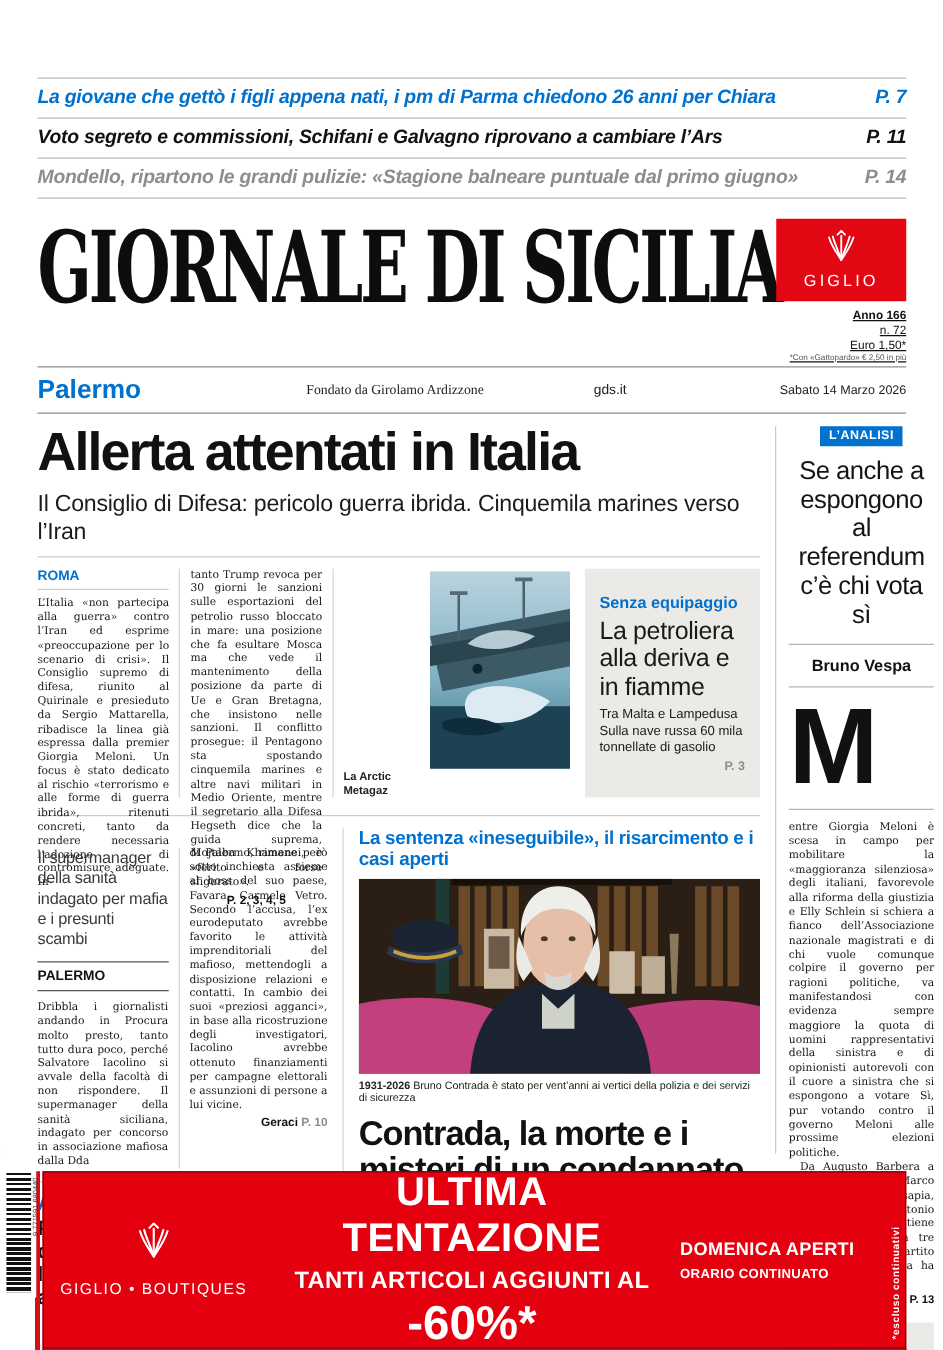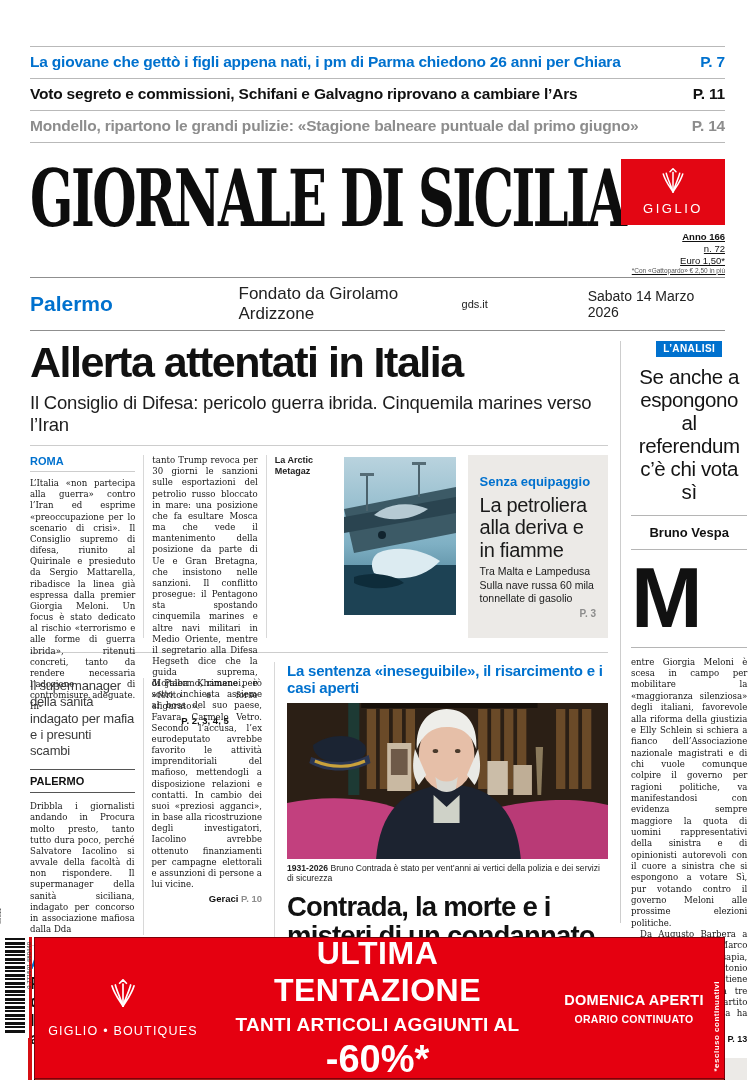--- a/index.html
+++ b/index.html
@@ -5,21 +5,21 @@
   * { margin:0; padding:0; box-sizing:border-box; }
   html,body { background:#888; }
   .page {
     width:755px; height:1080px; background:#ffffff; position:relative;
     font-family:"Liberation Sans", sans-serif; color:#111; overflow:hidden;
     margin:0 auto;
   }
   .inner { padding:0 30px; }
 
   
-  .top-strip { margin-top:46px; }
+  .top-strip { margin-top:62px;font-style:italic; }
   .strip-row {
     display:flex; justify-content:space-between; align-items:baseline;
     border-top:1px solid #b9b9b9; padding:6px 0 7px;
     font-weight:bold; font-size:15.5px; letter-spacing:-0.2px;
   }
   .top-strip .strip-row:last-child { border-bottom:1px solid #b9b9b9; }
   .c-blue { color:#0071ce; } .c-black { color:#111;gap:28px; } .c-gray { color:#8d8d8d; }
 
   
   .masthead { position:relative; height:108px; margin-top:10px; }
@@ -38,23 +38,23 @@
   .anno-block { position:absolute; right:0; top:78px; text-align:right; font-size:9.5px; line-height:1.25;text-decoration:underline; }
   .anno-bold { font-weight:bold; }
   .anno-note { font-size:6.5px; color:#555; }
 
   
   .dateline {
     margin-top:16px; border-top:1px solid #8f8f8f; border-bottom:1px solid #8f8f8f;
     display:flex; align-items:center; padding:6px 0;
   }
   .dl-city { color:#0071ce; font-weight:bold; font-size:21px; width:215px; }
-  .dl-founded { font-size:17px; color:#222; width:230px; }
+  .dl-founded { font-size:11px; color:#222; width:230px;font-family:Liberation Serif, serif; }
   .dl-site { font-size:11px; color:#222; width:130px; }
-  .dl-date { font-size:14px; color:#222; margin-left:auto; }
+  .dl-date { font-size:10px; color:#222; margin-left:auto; }
 
   
   .content-row { display:flex; margin-top:10px; height:582px; }
   .main-col { width:578px; }
   .col-divider { border-left:1px solid #cdcdcd; margin:0 10px 0 12px; }
   .right-col { flex:1; display:flex; flex-direction:column; }
 
   .h1 { font-size:43px; font-weight:bold; letter-spacing:-1.5px; line-height:1.0; margin:0 0 8px; }
   .subhead { font-size:18.5px; color:#1c1c1c; letter-spacing:-0.2px; padding-bottom:9px; border-bottom:1px solid #cdcdcd; }
 
@@ -63,21 +63,21 @@
   .kicker-blue {
     color:#0071ce; font-weight:bold; font-size:11px;
     border-bottom:1px solid #cdcdcd; padding-bottom:4px; margin-bottom:6px;
   }
   .serif-body {
     font-family:"DejaVu Serif", serif; font-size:8.6px; line-height:1.3;
     text-align:justify; color:#171717;
   }
   .vr { border-left:1px solid #d8d8d8; margin:0 8px; }
   .pages-line { text-align:center; font-weight:bold; font-size:9.5px; margin-top:3px; }
-  .caption-col { width:74px; display:flex; justify-content:flex-end; font-size:9px; line-height:1.25; color:#222; padding-right:6px; }
+  .caption-col { width:74px; display:flex; flex-direction:column; justify-content:flex-end; font-size:9px; line-height:1.25; color:#222; padding-right:6px; }
   .cap-bold { font-weight:bold; }
   .ship-photo { width:112px; height:158px; margin-top:2px; flex:none; }
   .tanker-box { width:150px; background:#eceae7; margin-left:12px; padding:19px 12px; display:flex; flex-direction:column; }
   .box-kicker { color:#0071ce; font-weight:bold; font-size:13px; }
   .box-title { font-size:20px; font-weight:normal; color:#1a1a1a; line-height:1.12; margin-top:5px; letter-spacing:-0.3px; }
   .box-note { margin-top:auto; font-size:10.5px; line-height:1.3; color:#1a1a1a; }
   .box-page { text-align:right; color:#8d8d8d; font-weight:bold; font-size:10px; margin-top:2px; }
 
   .second-row { display:flex; margin-top:14px; border-top:1px solid #cdcdcd; padding-top:9px; }
   .left-block { width:232px; }
@@ -127,21 +127,21 @@
   .ad-main {
     background:#e50010; border:1px solid #7e0009; height:142px;
     display:flex; align-items:center; color:#fff; position:relative;
   }
   .ad-brand { width:176px; text-align:center; }
   .ad-brand-word { font-size:12.5px; letter-spacing:1.2px; margin-top:7px; }
   .ad-center { flex:1; text-align:center; }
   .ad-title { font-size:32px; font-weight:bold; letter-spacing:0.5px; }
   .ad-line2 { font-size:19px; font-weight:bold; margin-top:5px; letter-spacing:0.3px; }
   .ad-discount { font-size:38px; font-weight:bold; margin-top:2px; }
-  .ad-right { width:180px; text-align:center; }
+  .ad-right { width:180px; }
   .ad-right1 { font-size:14.5px; font-weight:bold; letter-spacing:0.3px; }
   .ad-right2 { font-size:10.5px; font-weight:bold; margin-top:5px; letter-spacing:0.3px; }
   .ad-side-note {
     position:absolute; right:3px; bottom:6px; font-size:8px; letter-spacing:0.5px;
     writing-mode:vertical-rl; transform:rotate(180deg); font-weight:bold;
   }
   .ad-nav {
     background:#a2231d; border:1px solid #1a0000; border-top:none; height:30px;
     display:flex; align-items:center; padding:0 18px; gap:26px;
     color:#ffeaea; font-size:9.5px; font-weight:bold; letter-spacing:0.3px; white-space:nowrap;

